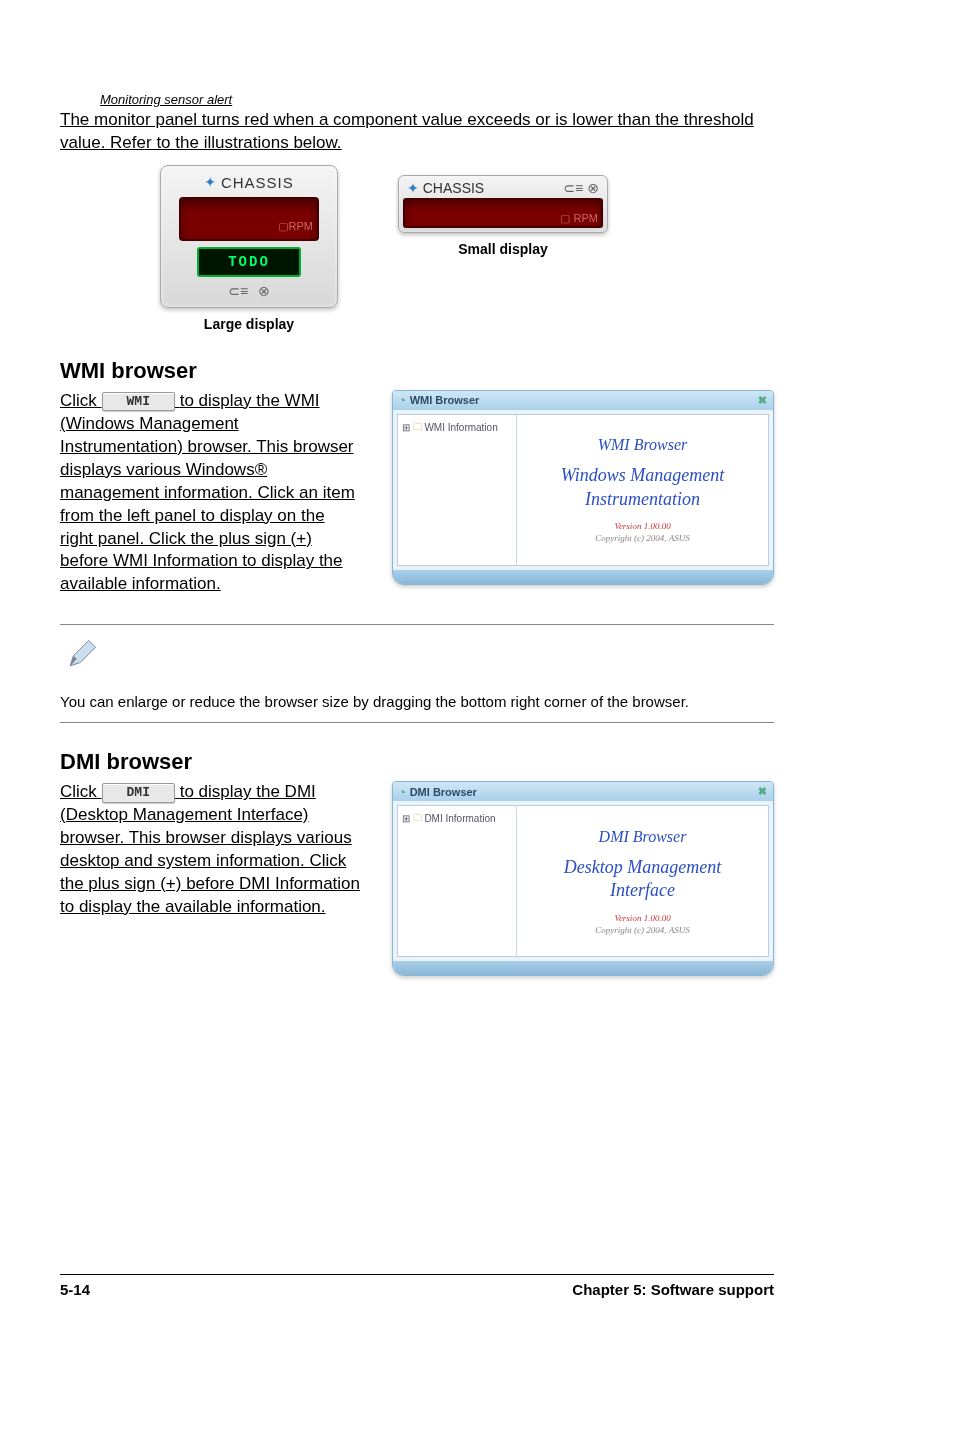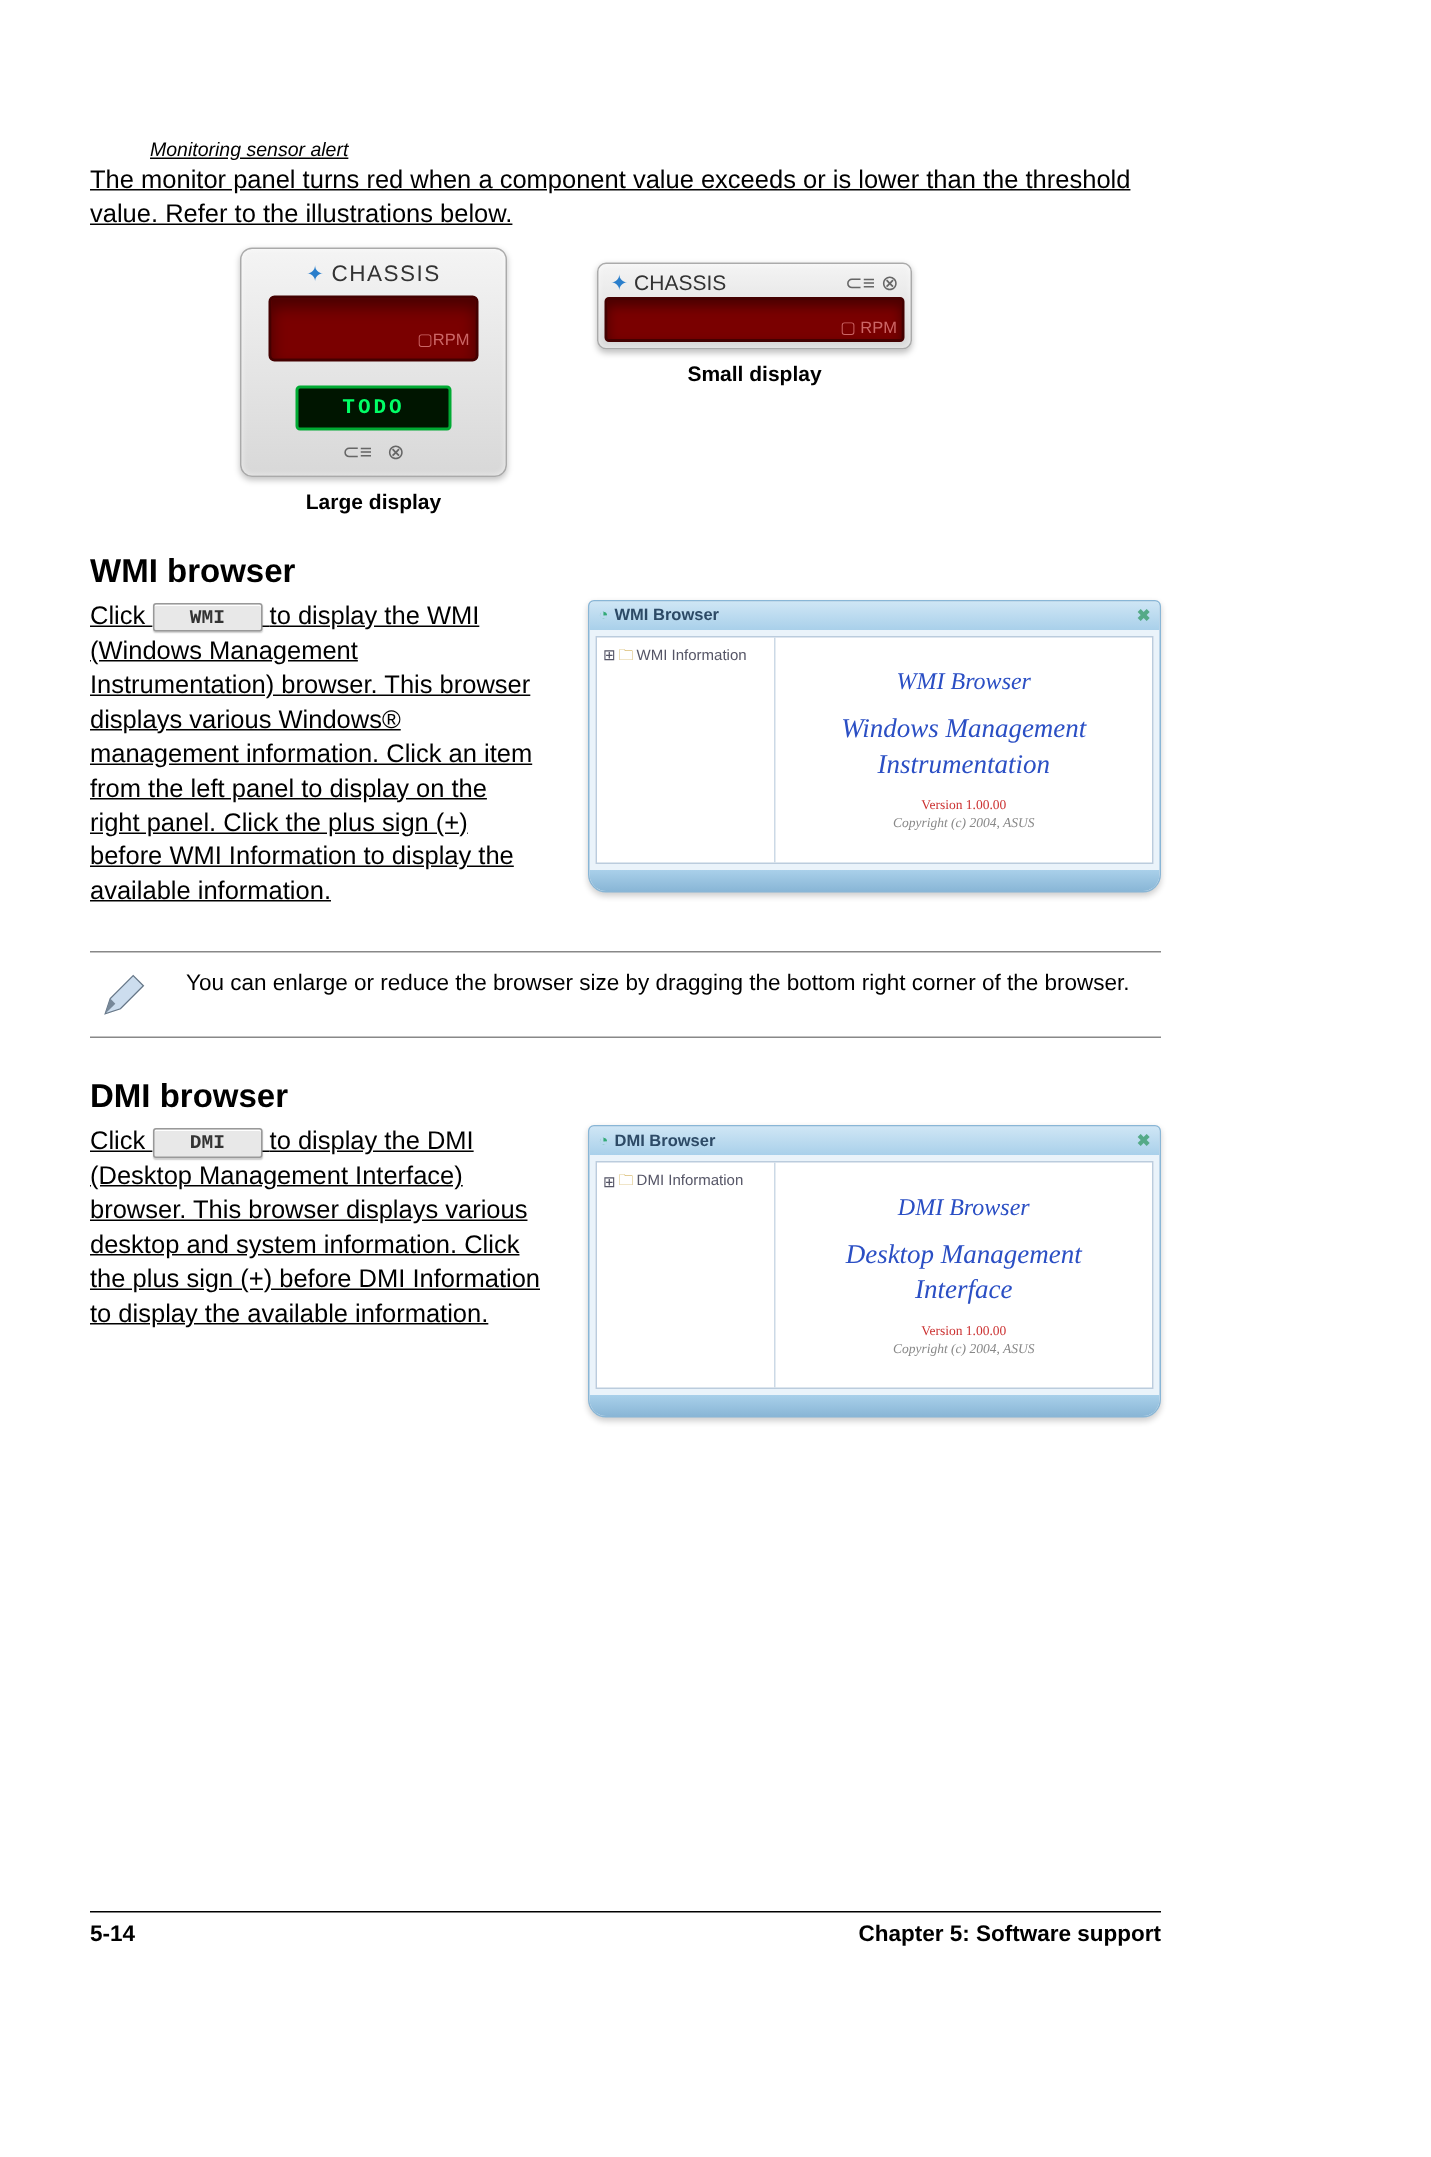--- a/index.html
+++ b/index.html
@@ -85,21 +85,21 @@
     justify-content: flex-end;
     align-items: flex-end;
     padding: 6px 4px;
     box-sizing: border-box;
     color: #c66;
     font-size: 11px;
   }
   .gauge-readout-large {
     width: 100px;
     height: 26px;
-    margin-top: 16px;
+    margin-top: 6px;
     background: #001500;
     border: 2px solid #0a3;
     border-radius: 3px;
     color: #0f6;
     font-family: "Courier New", monospace;
     font-weight: bold;
     letter-spacing: 2px;
     display: flex;
     align-items: center;
     justify-content: center;
@@ -201,35 +201,36 @@
     flex:1;
     display:flex;
     flex-direction:column;
     align-items:center;
     justify-content:center;
     font-family: "Comic Sans MS", cursive;
     color: #2b4fc4;
   }
   .browser-content .title { font-size: 16px; font-style: italic; margin-bottom: 10px; }
   .browser-content .sub { font-size: 18px; font-style: italic; text-align:center; line-height:1.3; }
-  .browser-content .ver { color:#c33; font-size:9px; margin-top:10px; }
+  .browser-content .ver { color:#c33; font-size:9px; font-style: italic; margin-top:10px; }
   .browser-content .copy { color:#888; font-size:9px; font-style: italic; margin-top:2px; }
   .browser-footer {
     height: 14px;
     background: linear-gradient(#a9d0ea,#89b6d6);
   }
   
   .note-row {
     display: flex;
     gap: 20px;
     border-top: 1px solid #888;
     border-bottom: 1px solid #888;
     padding: 10px 0;
     margin: 18px 0;
     align-items: flex-start;
+    flex-direction: column;
   }
   .note-icon {
     width: 44px;
     display: flex;
     justify-content: center;
     padding-top: 2px;
   }
   .note-icon svg { width: 34px; height: 34px; }
   .note-text { font-size: 15px; line-height: 1.4; }
   

